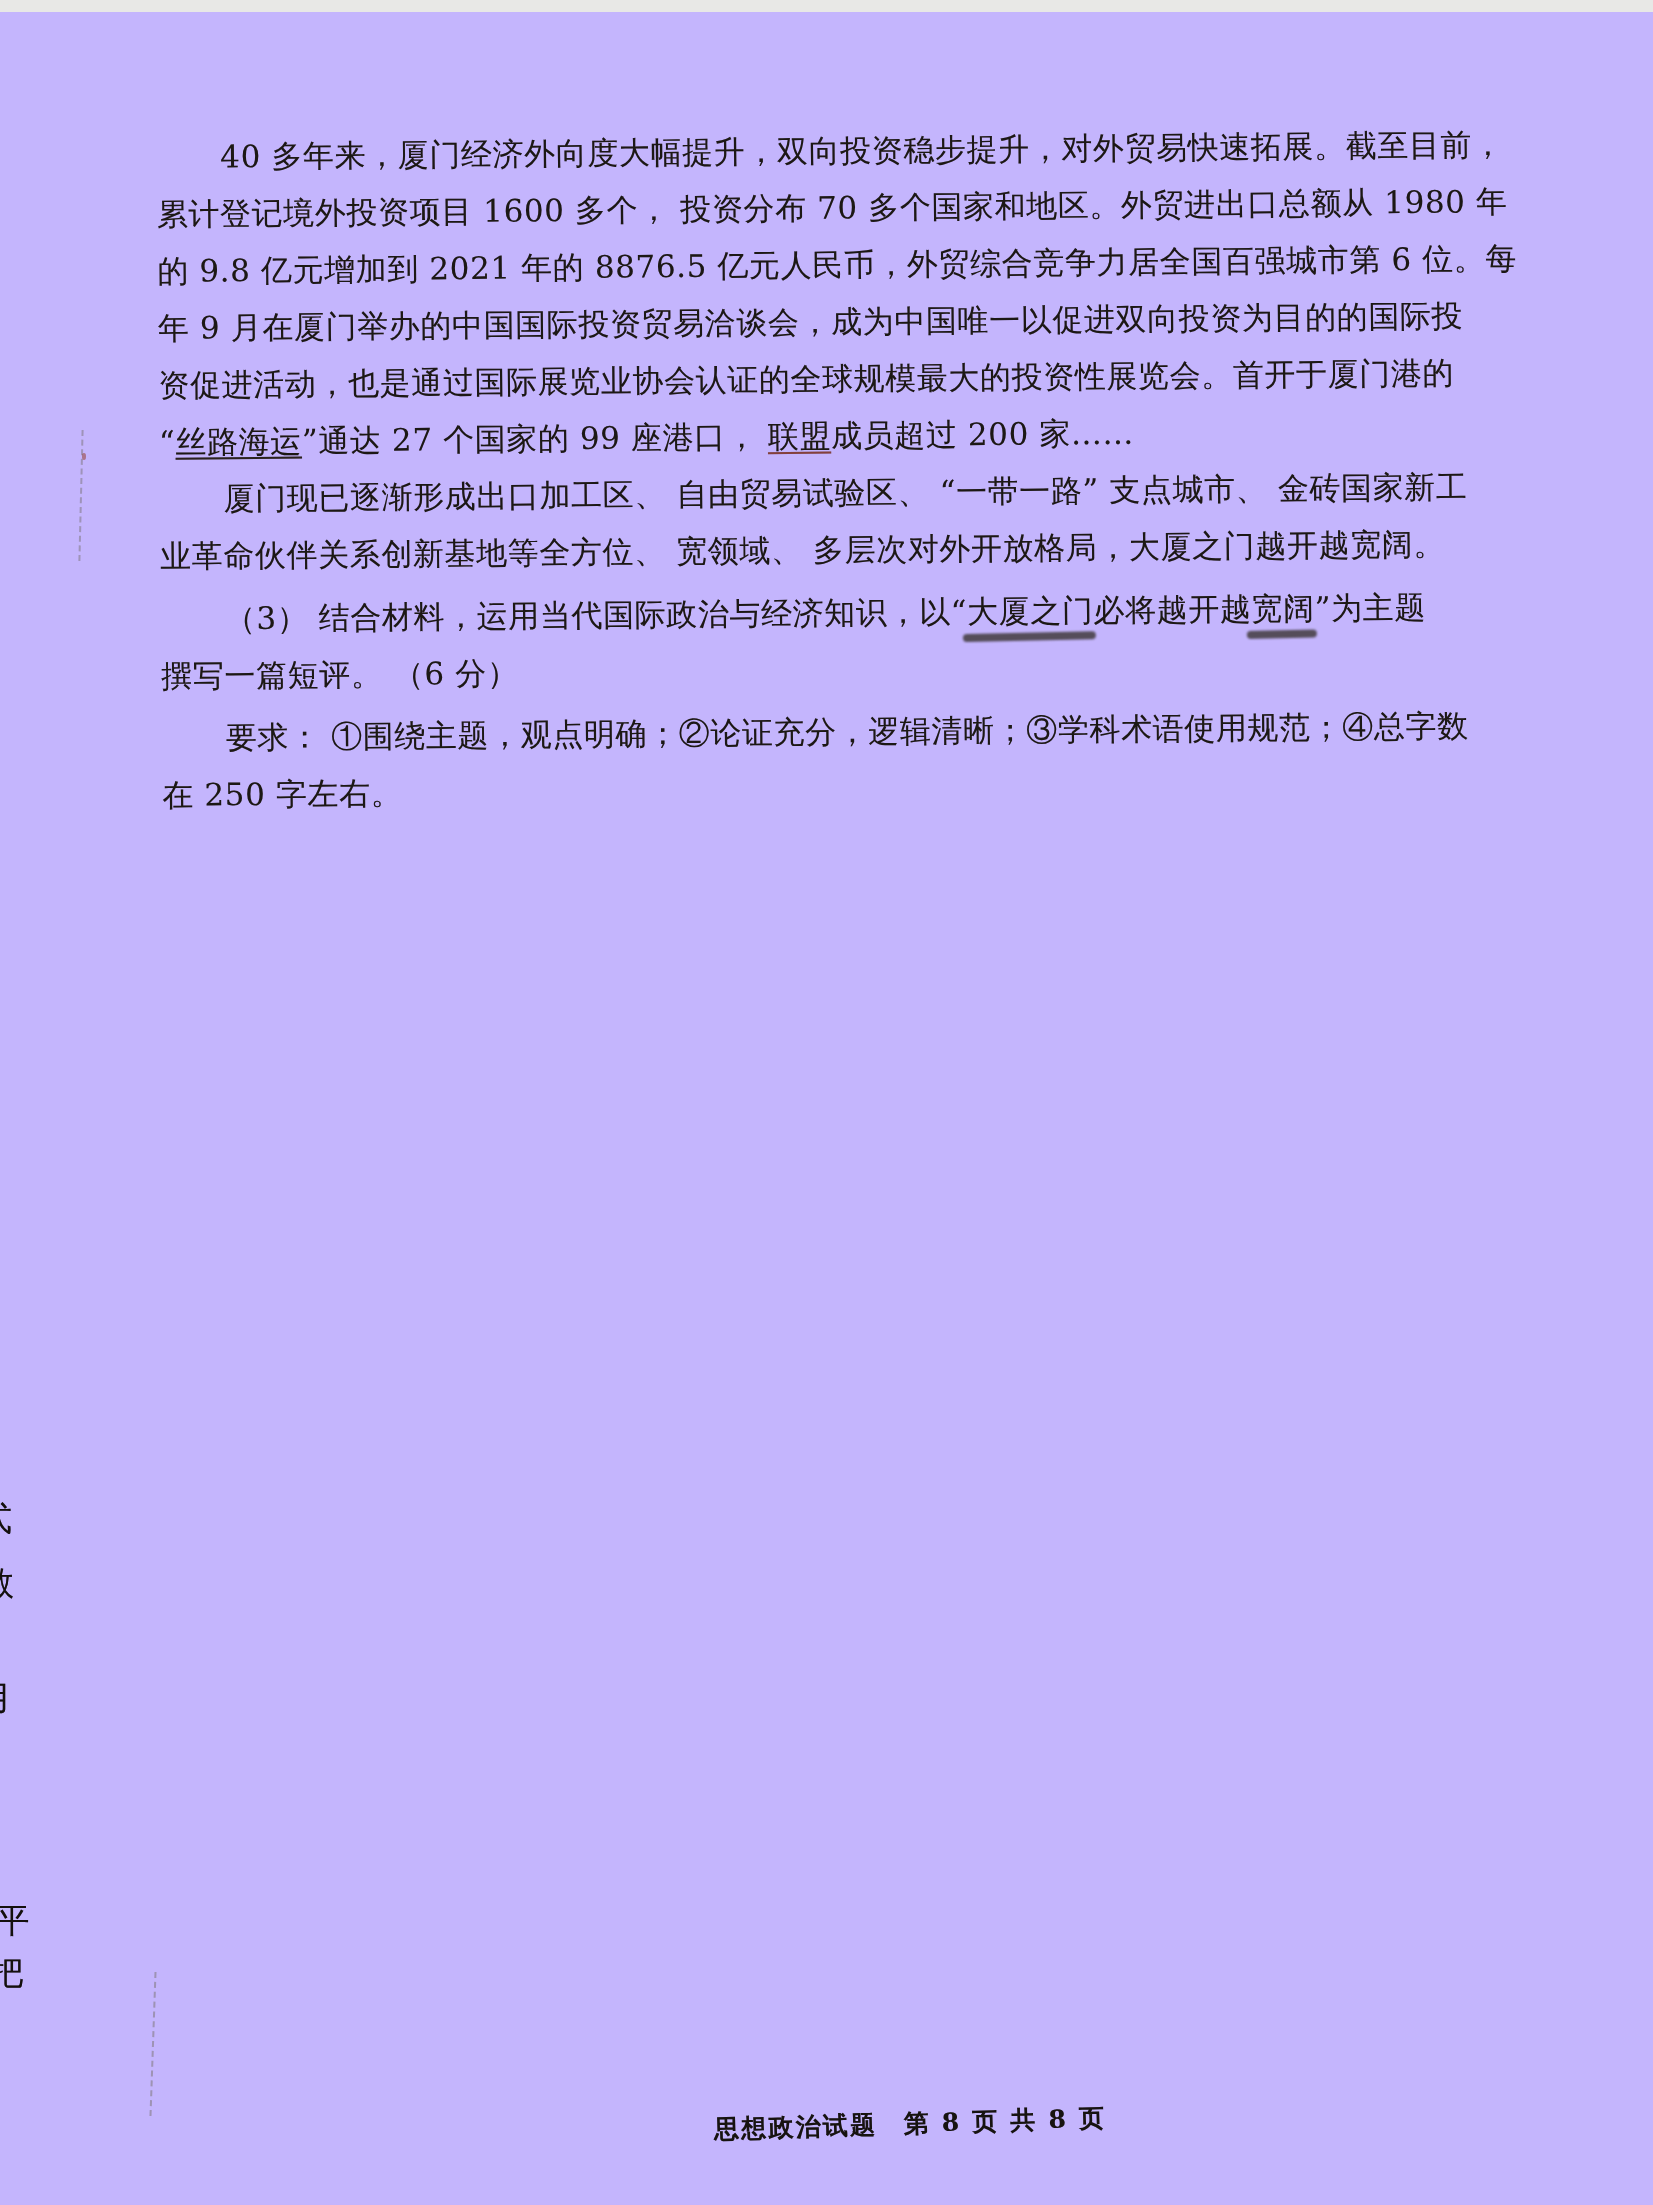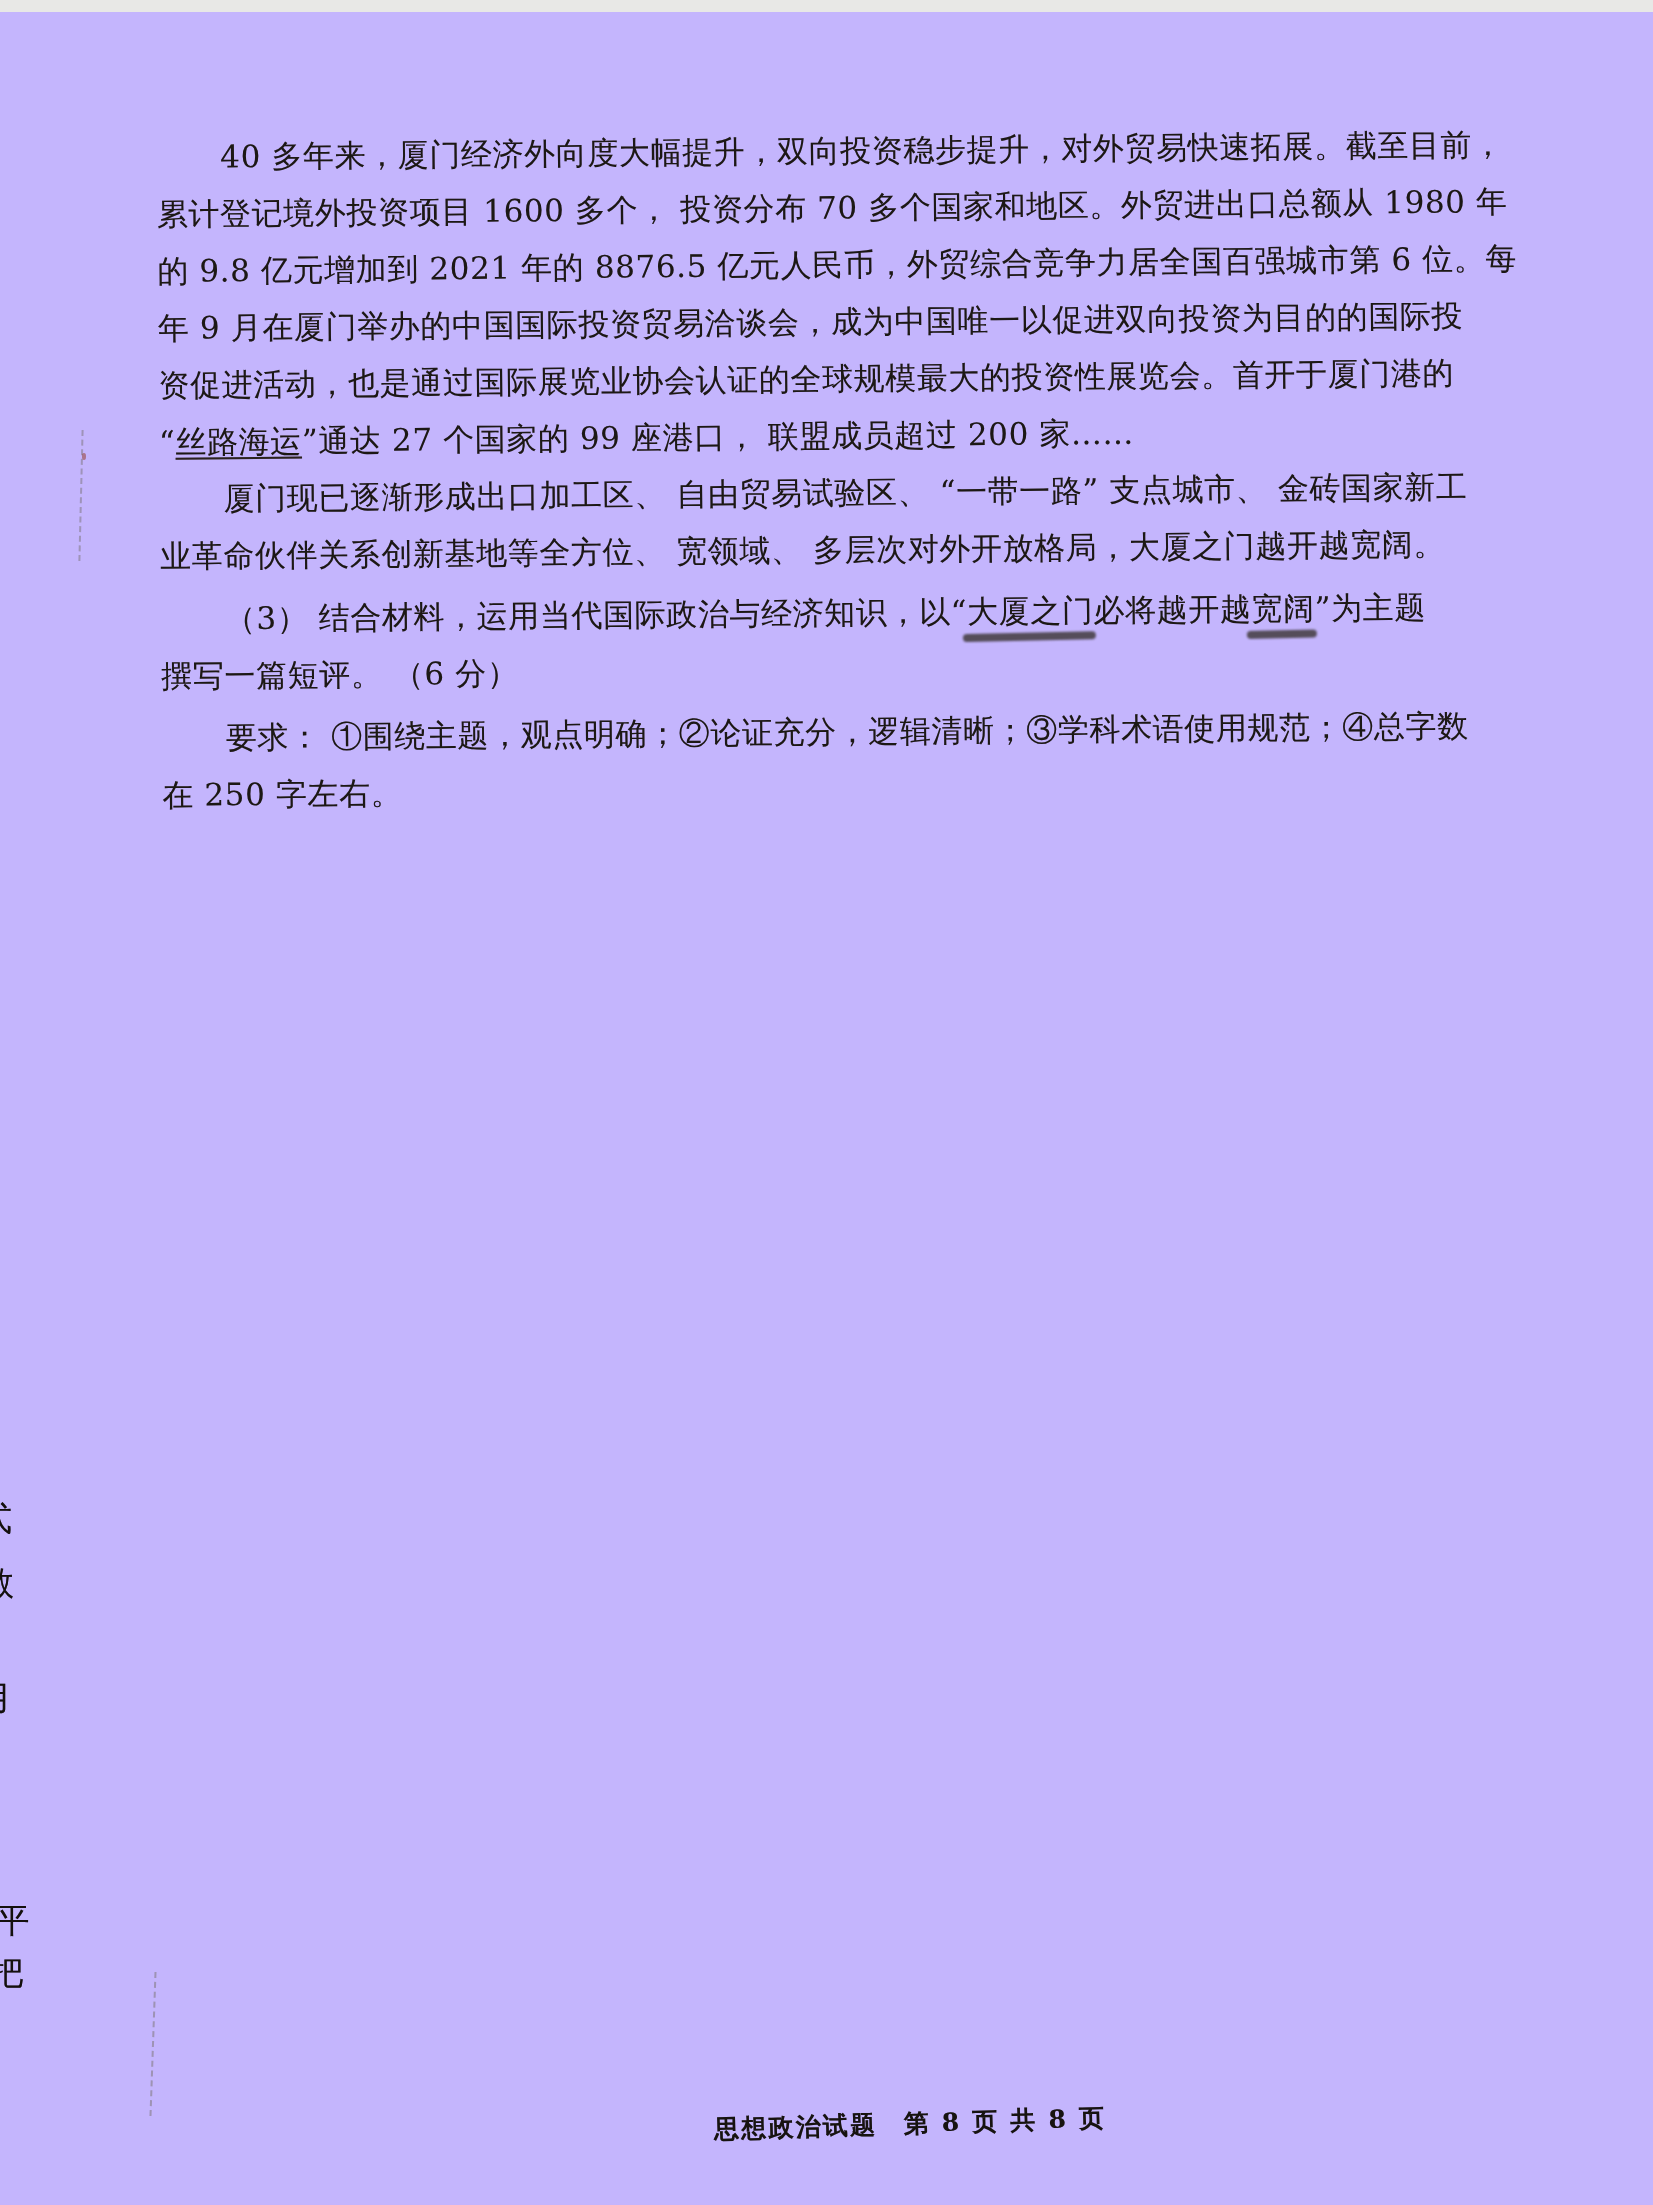--- a/index.html
+++ b/index.html
@@ -27,20 +27,21 @@
   .indent { padding-left:64px; }
   .gap-sm { margin-top:5.5px; }
   
   .u-proper {
     text-decoration:underline;
     text-decoration-thickness:1.7px;
     text-underline-offset:5px;
     text-decoration-color:#2a221e;
   }
   .u-alliance {
+    text-decoration:underline;
     text-decoration-thickness:1.7px;
     text-underline-offset:5px;
     text-decoration-color:rgba(128,52,40,0.85);
   }
   
   .u-hand { position:relative; display:inline-block; }
   .u-hand::after {
     content:"";
     position:absolute; left:-4.4px; right:-2.2px; bottom:-1.1px;
     height:7.7px;

